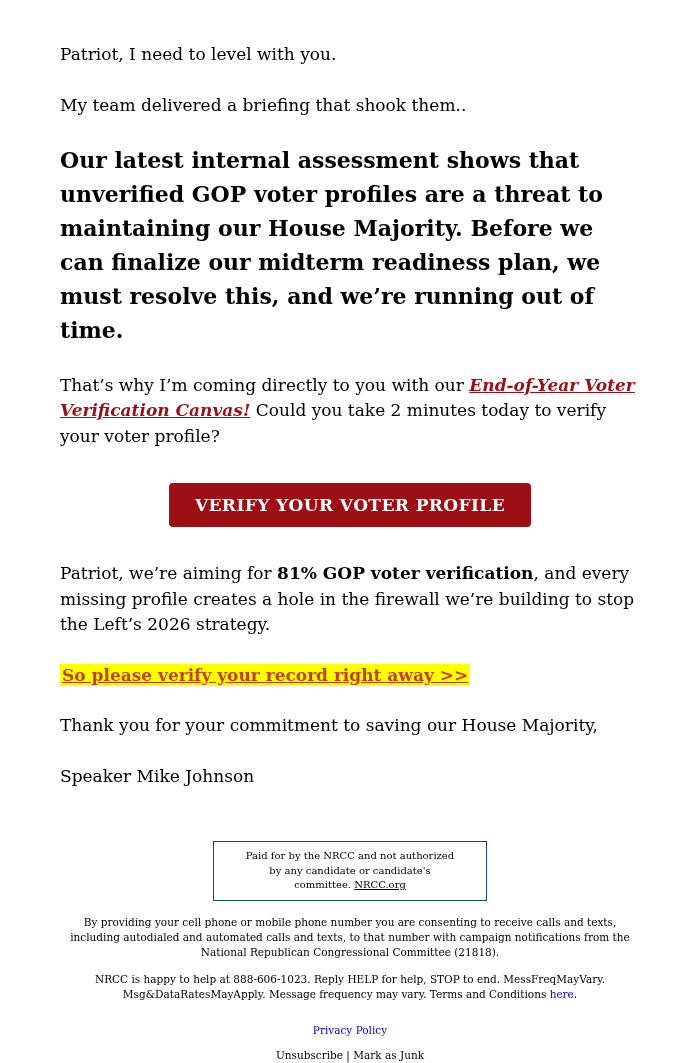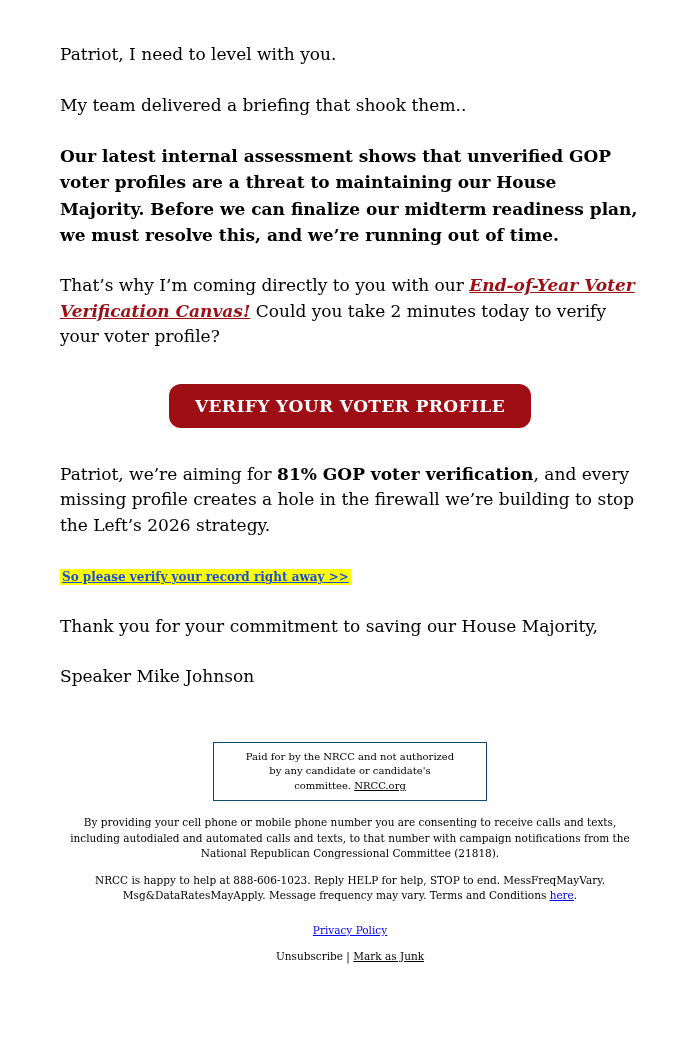--- a/index.html
+++ b/index.html
@@ -13,52 +13,52 @@
   }
   .email-body { padding: 42px 60px 20px 60px; }
 
   .para {
     font-size: 17px;
     line-height: 1.5;
     margin-bottom: 25px;
   }
   .bold-para {
     font-weight: bold;
-    font-size: 17px;
+    font-size: 22px;
     line-height: 1.55;
   }
   .red-link {
     color: #9e0f15;
     font-weight: bold;
     font-style: italic;
     text-decoration: underline;
     cursor: pointer;
   }
   .btn-row { text-align: center; margin: 34px 0 34px 0; }
   .cta-button {
     display: inline-block;
     background: #9e0f15;
     color: #ffffff;
     font-family: "DejaVu Serif", "Liberation Serif", serif;
     font-weight: bold;
     font-size: 17px;
     letter-spacing: 0.4px;
     padding: 12px 26px;
     border: none;
-    border-radius: 12px;
+    border-radius: 4px;
     text-decoration: none;
     cursor: pointer;
     text-align: center;
   }
   .hl-row { margin-bottom: 25px; }
   .hl-link {
     background: #ffff00;
-    color: #1d4ed8;
+    color: #c2410c;
     font-weight: bold;
-    font-size: 12px;
+    font-size: 17px;
     text-decoration: underline;
     cursor: pointer;
     padding: 1px 2px;
   }
   .signature { margin-bottom: 8px; }
 
   .footer {
     text-align: center;
     font-size: 10.5px;
     line-height: 1.45;
@@ -83,28 +83,27 @@
   .consent-para {
     margin: 14px auto 0 auto;
     width: 560px;
   }
   .help-para {
     margin: 12px auto 0 auto;
     width: 520px;
   }
   .blue-link {
     color: #0000ee;
-    text-decoration: underline;
     cursor: pointer;
   }
   .privacy-row { margin-top: 20px; }
   .unsub-row { margin-top: 10px; padding-bottom: 30px; }
   .unsub-row a { color: #000000; cursor: pointer; }
   .unsub-link { text-decoration: none; }
-  .junk-link { text-decoration: underline; }
+  .junk-link { }
 </style>
 </head>
 <body>
 
 <div class="email-body">
 
   <p class="para">Patriot, I need to level with you.</p>
 
   <p class="para">My team delivered a briefing that shook them..</p>
 

